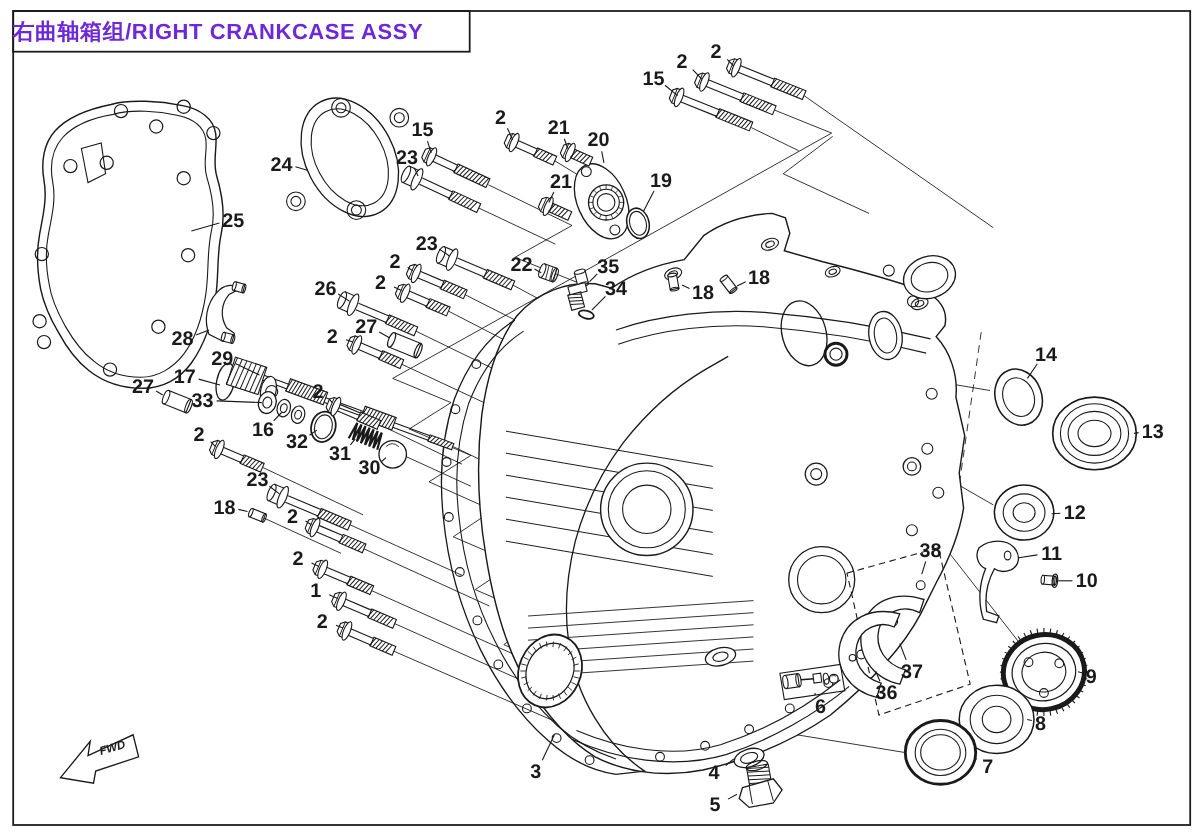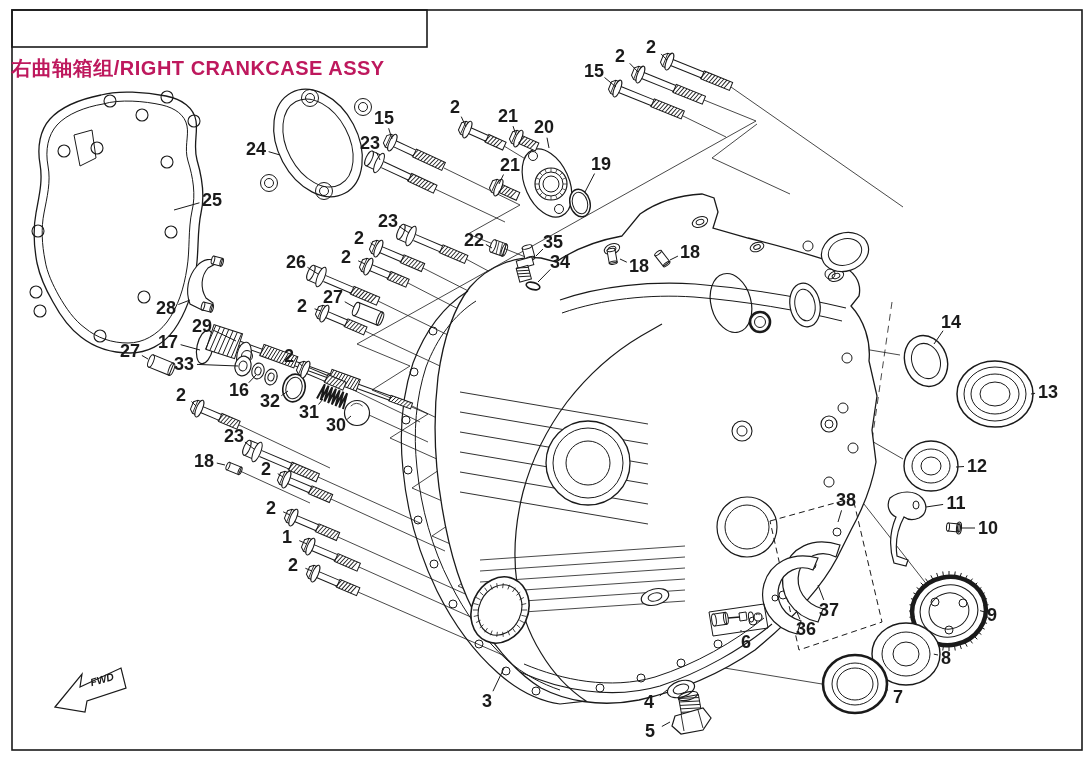--- a/index.html
+++ b/index.html
@@ -1,22 +1,22 @@
 <!DOCTYPE html>
 <html><head>
 <meta charset="utf-8">
 <style>
   html,body{margin:0;padding:0;background:#fff;}
   .frame{position:relative;width:1090px;height:760px;background:#fff;overflow:hidden;
          font-family:"Liberation Sans",sans-serif;}
   #diagram{position:absolute;left:0;top:0;}
   .title-box{position:absolute;left:12px;top:10px;width:372px;height:37px;
     display:flex;align-items:center;justify-content:center;
-    font-family:"Liberation Sans",sans-serif;font-weight:bold;font-size:20px;color:#be185d;
-    letter-spacing:.5px;white-space:nowrap;margin-top:40px;}
+    font-family:"Liberation Sans",sans-serif;font-weight:bold;font-size:20px;color:#6d28d9;
+    letter-spacing:.5px;white-space:nowrap;}
 </style>
 </head>
 <body>
 
 <div class="frame">
   <svg id="diagram" width="1090" height="760" viewBox="0 0 1090 760">
       <rect x="12" y="10" width="1070" height="740" stroke="#1a1a1a" stroke-width="1.6" fill="none"></rect>
       <rect x="12" y="10" width="415" height="37" stroke="#1a1a1a" stroke-width="1.6" fill="none"></rect>
       <line x1="731" y1="87" x2="903" y2="207" stroke="#1a1a1a" stroke-width="0.8" fill="none"></line>
       <line x1="704" y1="100" x2="756" y2="121" stroke="#1a1a1a" stroke-width="0.8" fill="none"></line>

